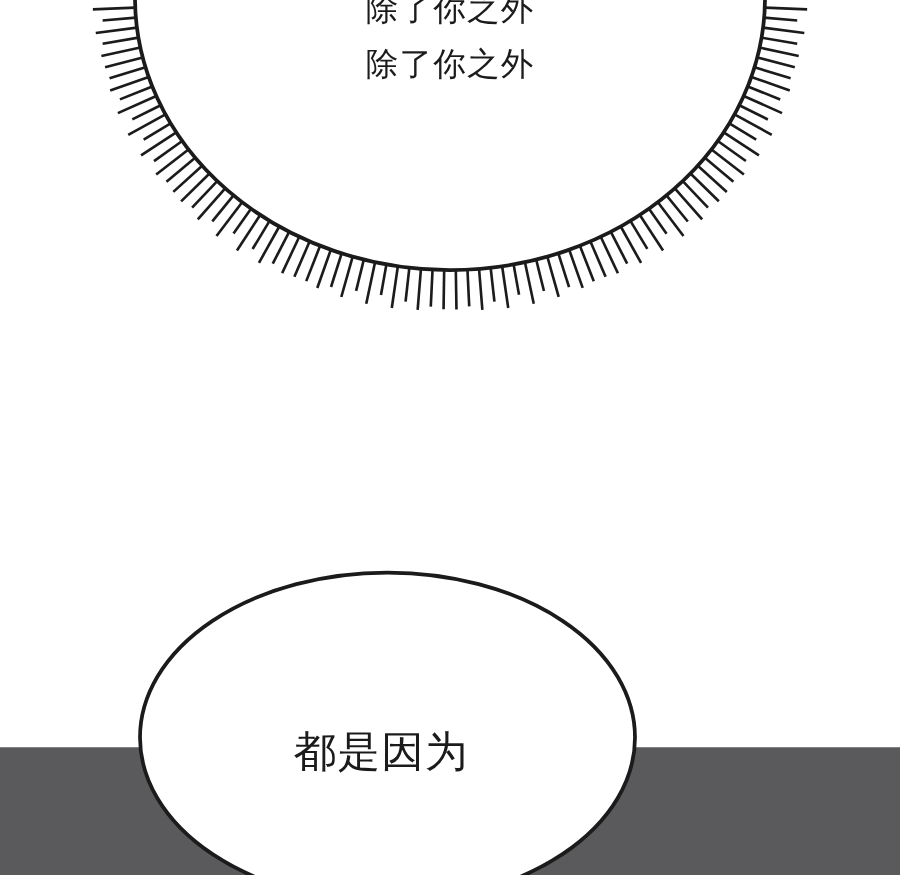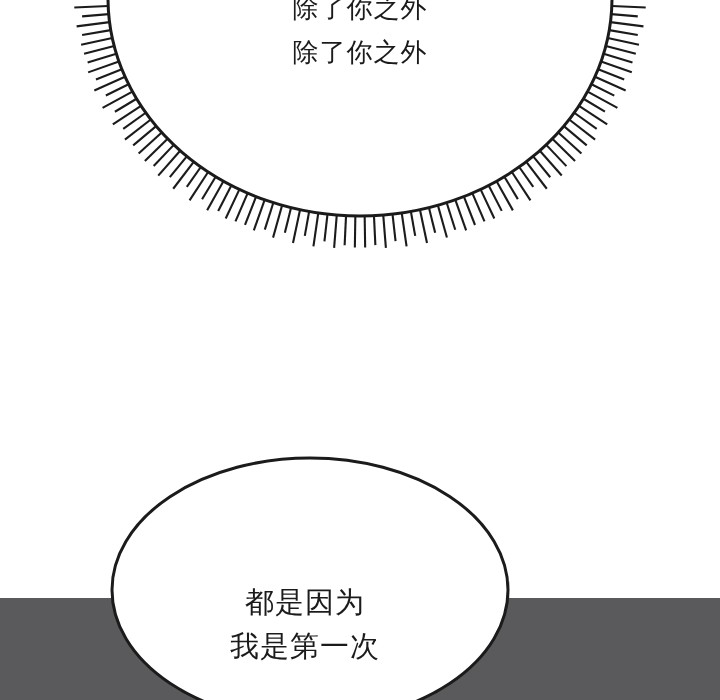--- a/index.html
+++ b/index.html
@@ -80,21 +80,21 @@
     height: 250px;
     display: block;
   }
   .text-bottom {
     position: absolute;
     left: 80px;
     top: 140px;
     width: 450px;
     text-align: center;
     line-height: 44px;
-    font-size: 29px;
+    font-size: 34px;
     color: #1b1b1b;
     letter-spacing: 1px;
   }
   .text-bottom div {
     white-space: nowrap;
   }
 </style>
 </head>
 <body>
 
@@ -296,17 +296,16 @@
     <div class="dark-strip">
       <div class="dark-strip-inner"></div>
     </div>
 
     <svg class="oval-svg" viewBox="0 0 460 250" preserveAspectRatio="none">
       <ellipse cx="230" cy="140" rx="198" ry="132" fill="#ffffff" stroke="#1b1b1b" stroke-width="3"></ellipse>
     </svg>
 
     <div class="text-bottom">
       <div>都是因为</div>
-      <div>我是第一次</div>
     </div>
   </div>
 
 </div>
 
 </body></html>

